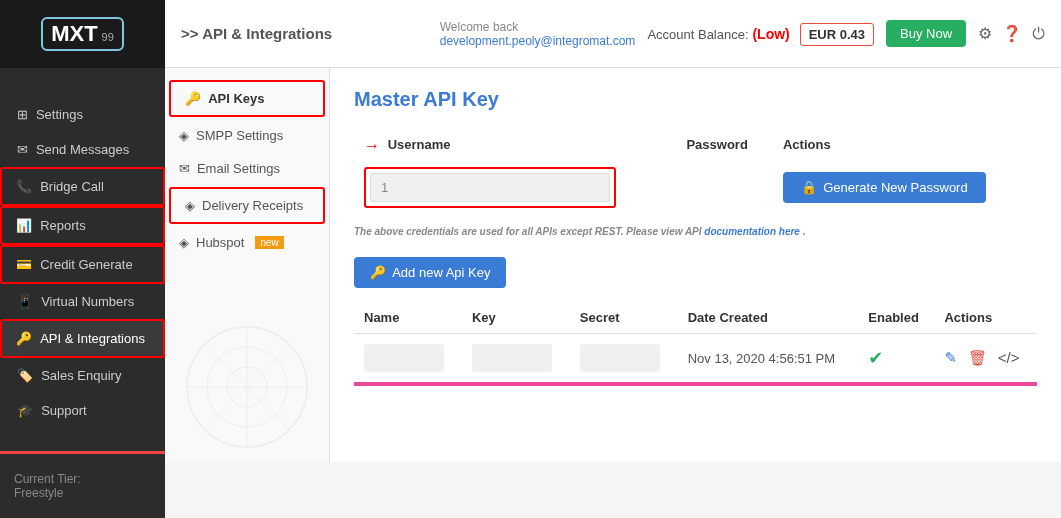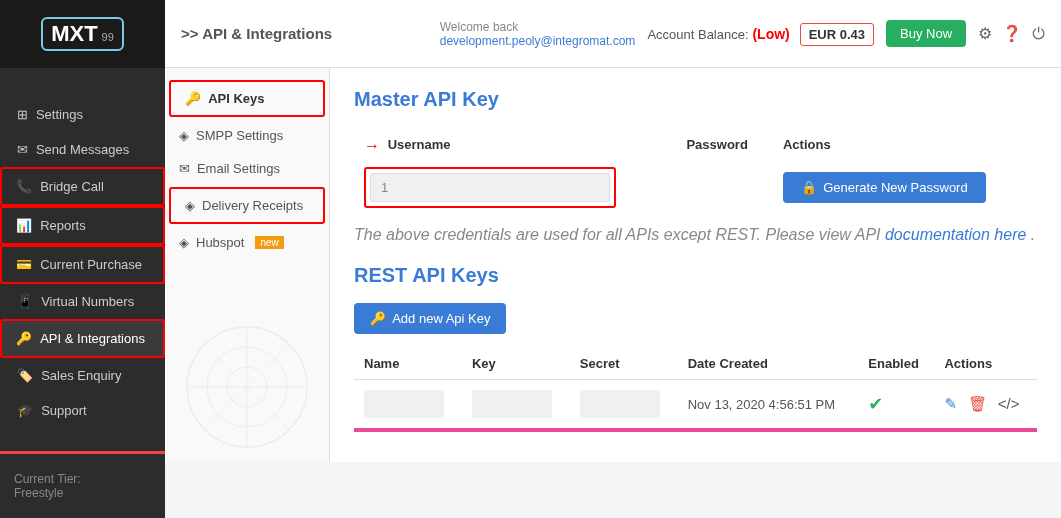--- a/index.html
+++ b/index.html
@@ -222,24 +222,25 @@
       border-radius: 4px;
       cursor: pointer;
       font-size: 13px;
       display: flex;
       align-items: center;
       gap: 6px;
       white-space: nowrap;
     }
 
     .note-text {
-      font-size: 16px;
+      font-size: 10px;
       color: #888;
       font-style: italic;
       margin-bottom: 20px;
+      font-weight: bold;
     }
     .note-link { color: #3a7bd5; cursor: pointer; }
 
     .rest-api-table {
       width: 100%;
       border-collapse: collapse;
     }
     .rest-api-table th {
       text-align: left;
       padding: 8px 10px;
@@ -312,21 +313,21 @@
     <div class="sidebar-item outlined">
       <span>📞</span>
       <span>Bridge Call</span>
     </div>
     <div class="sidebar-item outlined">
       <span>📊</span>
       <span>Reports</span>
     </div>
     <div class="sidebar-item outlined">
       <span>💳</span>
-      <span>Current Purchase</span>
+      <span>Credit Generate</span>
     </div>
     <div class="sidebar-item">
       <span>📱</span>
       <span>Virtual Numbers</span>
     </div>
     <div class="sidebar-item active" style="border:2px solid red; border-radius:3px;">
       <span>🔑</span>
       <span>API &amp; Integrations</span>
     </div>
     <div class="sidebar-item">
@@ -436,21 +437,20 @@
         </tbody>
       </table>
 
       <div class="note-text">
         <span>The above credentials are used for all APIs except REST. Please view API</span>
         <span class="note-link">documentation here</span>
         <span>.</span>
       </div>
 
       
-      <div class="section-title">REST API Keys</div>
       <button class="btn-add-api">
         <span>🔑</span>
         <span>Add new Api Key</span>
       </button>
 
       <table class="rest-api-table">
         <thead>
           <tr>
             <th>Name</th>
             <th>Key</th>

